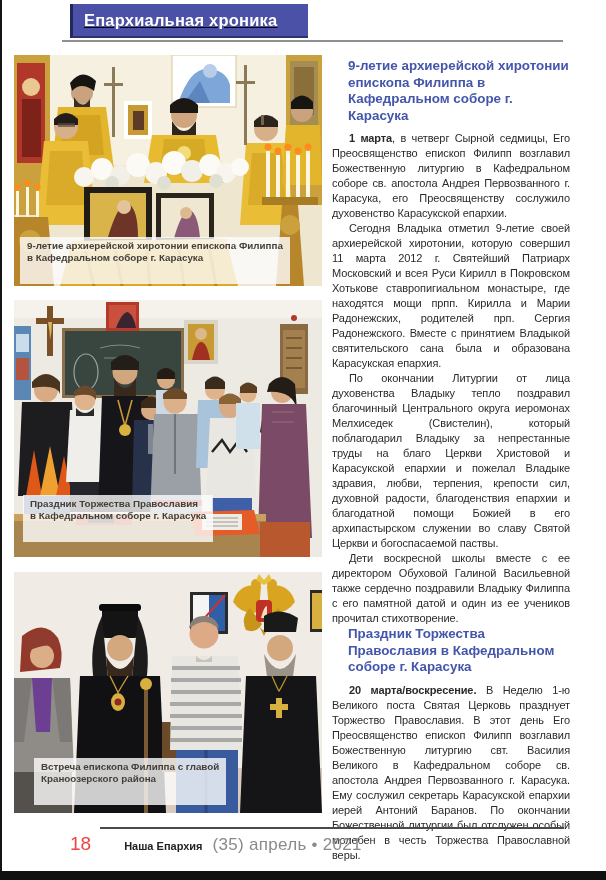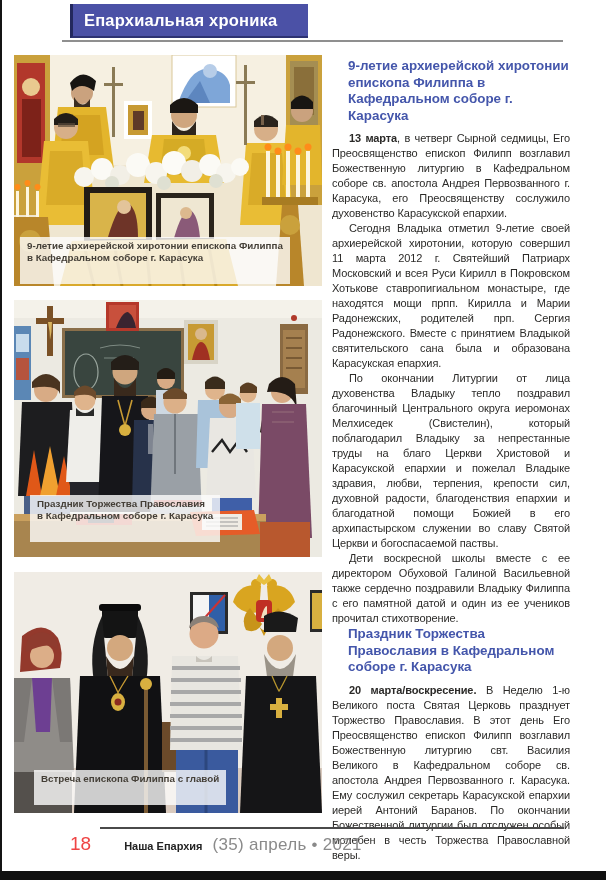--- a/index.html
+++ b/index.html
@@ -4,21 +4,21 @@
 <style>
   * { margin:0; padding:0; box-sizing:border-box; }
   body { background:#ffffff; font-family:"Liberation Sans", sans-serif; }
   .page { position:relative; width:606px; height:880px; background:#ffffff; overflow:hidden; }
 
   .left-edge { position:absolute; left:0; top:0; width:2px; height:880px; background:#141414; }
   .bottom-bar { position:absolute; left:0; top:871px; width:606px; height:9px; background:#101010; }
 
   .header-band { position:absolute; left:70px; top:4px; width:238px; height:34px;
     background:#4b51a6; border-left:3px solid #23285e; border-bottom:2px solid #2d3272;
-    display:flex; align-items:center; }
+    display:flex; align-items:center;text-decoration:underline; }
   .header-band span { color:#ffffff; font-size:16.5px; font-weight:bold; letter-spacing:0.2px; padding-left:11px; }
   .header-rule { position:absolute; left:62px; top:40px; width:501px; height:2px; background:#8f8f8f; }
 
   .photo { position:absolute; left:14px; overflow:hidden; background:#ddd; }
   .photo svg { display:block; width:100%; height:100%; }
   .caption { position:absolute; background:rgba(253,253,252,0.8); color:#443f37; font-weight:bold;
     font-size:9.8px; line-height:12px; padding:3px 7px 20px 7px; }
 
   .text-col { position:absolute; left:332px; top:58px; width:238px; color:#2b2a28; }
   .text-col h2 { color:#4456ab; font-size:13.4px; line-height:16.5px; font-weight:bold;
@@ -283,21 +283,21 @@
         <rect x="0" y="214" width="252" height="43" fill="#a8854f"></rect>
         <rect x="0" y="214" width="252" height="7" fill="#caa05e"></rect>
         <rect x="62" y="214" width="56" height="11" fill="#cc4a35"></rect>
         <rect x="74" y="216" width="26" height="7" fill="#3a3a3e"></rect>
         <path d="M176,212 L240,210 L246,234 L182,236 Z" fill="#e55c28"></path>
         <rect x="188" y="214" width="40" height="16" fill="#f0ece4"></rect>
         <path d="M192,218 l32,0 M192,222 l32,0 M192,226 l32,0" stroke="#999" stroke-width="1"></path>
         <rect x="246" y="222" width="50" height="35" fill="#b8582e"></rect>
       </g>
     </svg>
-    <div class="caption" style="left:16px; bottom:15px;margin-top:28px;">
+    <div class="caption" style="left:9px; bottom:15px;margin-top:28px;">
       <div>Праздник Торжества Православия</div>
       <div>в Кафедральном соборе г. Карасука</div>
     </div>
   </figure>
 
   <figure class="photo" style="top:572px; width:308px; height:241px;">
     <svg viewBox="0 0 308 241">
       <rect width="308" height="241" fill="#f0ece5"></rect>
       <rect x="0" y="196" width="308" height="45" fill="#d9cabe"></rect>
       <g>
@@ -363,26 +363,27 @@
         <circle cx="266" cy="76" r="13" fill="#d3a87e"></circle>
         <path d="M250,82 q16,30 32,0 l-4,30 q-12,12 -24,0 z" fill="#9a9388"></path>
         <path d="M232,104 L302,104 L308,241 L226,241 Z" fill="#151517"></path>
         <path d="M258,104 q6,14 7,15 q1,-1 8,-15" stroke="#b8962e" stroke-width="1.3" fill="none"></path>
         <rect x="262" y="126" width="6" height="20" fill="#d8b040"></rect>
         <rect x="256" y="132" width="18" height="6" fill="#d8b040"></rect>
       </g>
     </svg>
     <div class="caption" style="left:20px; bottom:8px;">
       <div>Встреча епископа Филиппа с главой</div>
+      <div>Краноозерского района</div>
     </div>
   </figure>
 
   <div class="text-col">
     <h2>9-летие архиерейской хиротонии епископа Филиппа в Кафедральном соборе г. Карасука</h2>
-    <p><b>13 марта</b><span>, в четверг Сырной седмицы, Его Преосвященство епископ Филипп возглавил Божественную литургию в Кафедральном соборе св. апостола Андрея Первозванного г. Карасука, его Преосвященству сослужило духовенство Карасукской епархии.</span></p>
+    <p><b>1 марта</b><span>, в четверг Сырной седмицы, Его Преосвященство епископ Филипп возглавил Божественную литургию в Кафедральном соборе св. апостола Андрея Первозванного г. Карасука, его Преосвященству сослужило духовенство Карасукской епархии.</span></p>
     <p><span>Сегодня Владыка отметил 9-летие своей архиерейской хиротонии, которую совершил 11 марта 2012 г. Святейший Патриарх Московский и всея Руси Кирилл в Покровском Хотькове ставропигиальном монастыре, где находятся мощи прпп. Кирилла и Марии Радонежских, родителей прп. Сергия Радонежского. Вместе с принятием Владыкой святительского сана была и образована Карасукская епархия.</span></p>
     <p><span>По окончании Литургии от лица духовенства Владыку тепло поздравил благочинный Центрального округа иеромонах Мелхиседек (Свистелин), который поблагодарил Владыку за непрестанные труды на благо Церкви Христовой и Карасукской епархии и пожелал Владыке здравия, любви, терпения, крепости сил, духовной радости, благоденствия епархии и благодатной помощи Божией в его архипастырском служении во славу Святой Церкви и богоспасаемой паствы.</span></p>
     <p><span>Дети воскресной школы вместе с ее директором Обуховой Галиной Васильевной также сердечно поздравили Владыку Филиппа с его памятной датой и один из ее учеников прочитал стихотворение.</span></p>
     <h2 class="second">Праздник Торжества Православия в Кафедральном соборе г. Карасука</h2>
     <p><b>20 марта/воскресение.</b><span> В Неделю 1-ю Великого поста Святая Церковь празднует Торжество Православия. В этот день Его Преосвященство епископ Филипп возглавил Божественную литургию свт. Василия Великого в Кафедральном соборе св. апостола Андрея Первозванного г. Карасука. Ему сослужил секретарь Карасукской епархии иерей Антоний Баранов. По окончании Божественной литургии был отслужен особый молебен в честь Торжества Православной веры.</span></p>
   </div>
 
   <div class="footer-rule"></div>
   <div class="footer">
     <span class="pagenum">18</span>

